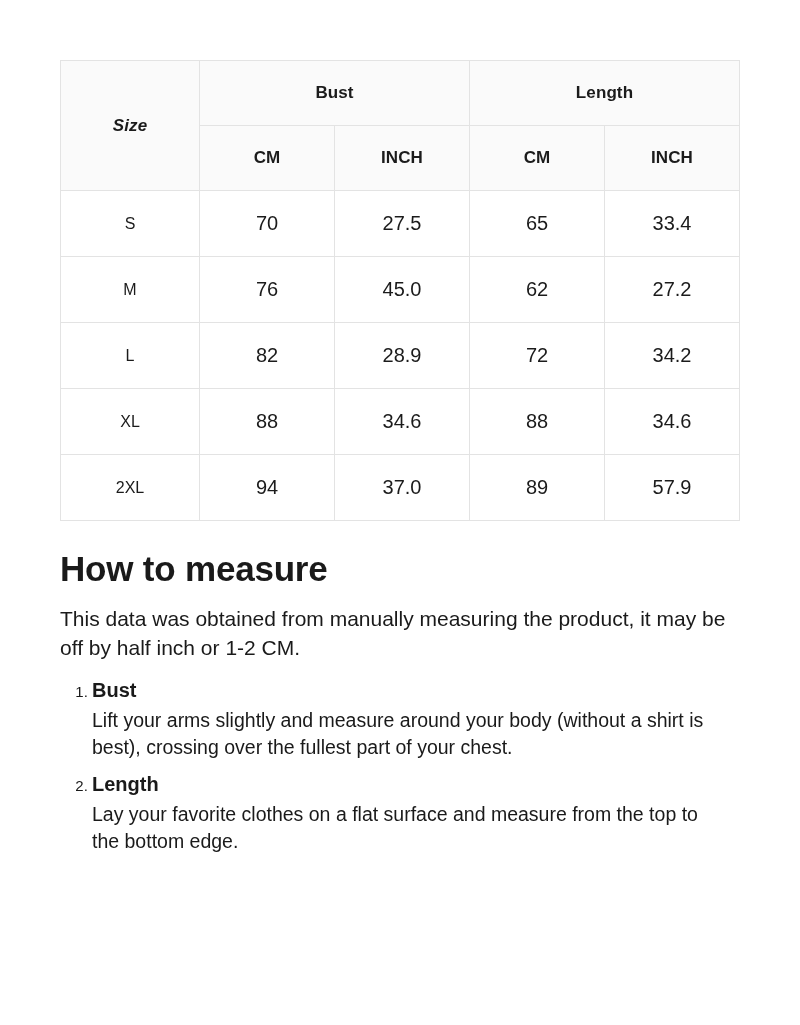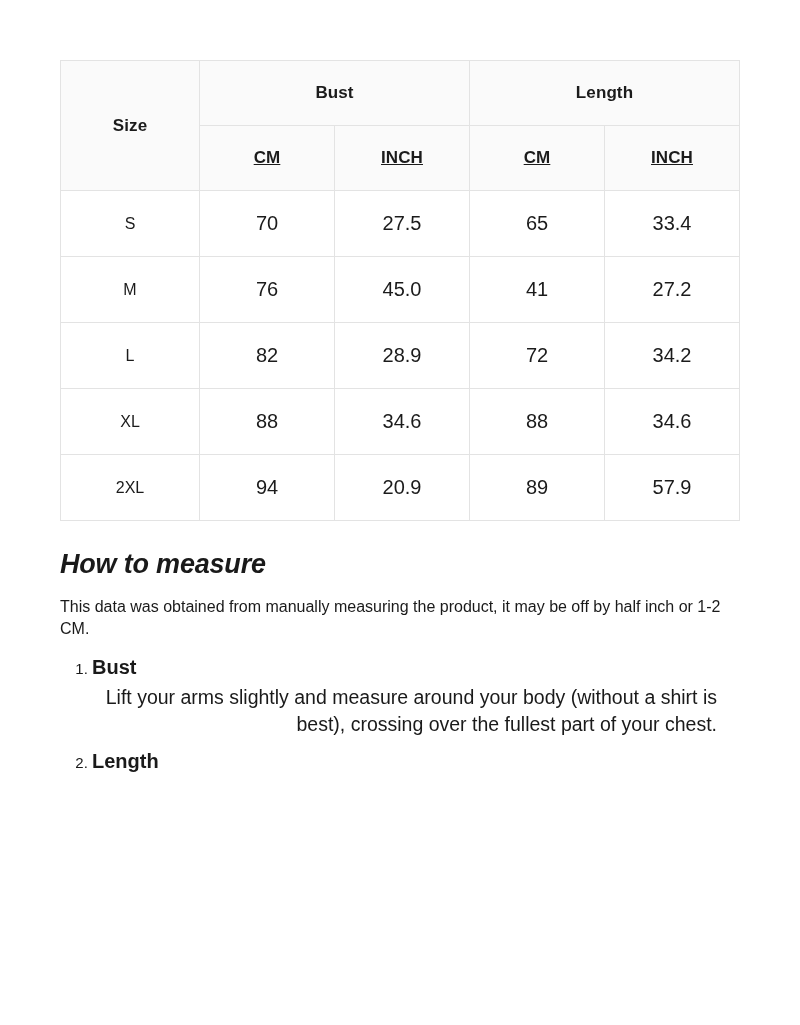--- a/index.html
+++ b/index.html
@@ -39,51 +39,50 @@
   table.size-table thead th {
     background: #fafafa;
     font-size: 17px;
     font-weight: bold;
     letter-spacing: .1px;
   }
   th.size-head {
     width: 136px;
     height: 126px;
     vertical-align: middle;
+    font-style: italic;
   }
   th.group-head {
     height: 62px;
     vertical-align: middle;
   }
   th.unit-head {
     height: 62px;
     vertical-align: middle;
     width: 136px;
-    text-decoration: underline;
   }
   table.size-table tbody td {
     height: 63px;
     font-size: 20px;
     vertical-align: middle;
     background: #ffffff;
   }
   table.size-table tbody td.size-cell {
     font-size: 16px;
   }
 
   
   h2.section-title {
-    font-size: 27px;
+    font-size: 35px;
     font-weight: bold;
     margin: 28px 0 16px 0;
     letter-spacing: -0.2px;
-    font-style: italic;
   }
   p.intro {
-    font-size: 16px;
+    font-size: 21px;
     line-height: 1.38;
     margin: 0 0 14px 0;
     max-width: 690px;
   }
   ol.measure-list {
     margin: 14px 0 0 0;
     padding-left: 32px;
     font-size: 14px;
   }
   ol.measure-list > li {
@@ -99,21 +98,20 @@
     display: block;
     margin-bottom: 4px;
     line-height: 1.3;
   }
   .item-body {
     font-size: 19.5px;
     line-height: 1.38;
     display: block;
     margin-bottom: 10px;
     max-width: 625px;
-    text-align: right;
   }
 </style>
 </head>
 <body>
 
 <div class="page">
 
   <table class="size-table">
     <thead>
       <tr>
@@ -133,54 +131,55 @@
         <td class="size-cell">S</td>
         <td>70</td>
         <td>27.5</td>
         <td>65</td>
         <td>33.4</td>
       </tr>
       <tr>
         <td class="size-cell">M</td>
         <td>76</td>
         <td>45.0</td>
-        <td>41</td>
+        <td>62</td>
         <td>27.2</td>
       </tr>
       <tr>
         <td class="size-cell">L</td>
         <td>82</td>
         <td>28.9</td>
         <td>72</td>
         <td>34.2</td>
       </tr>
       <tr>
         <td class="size-cell">XL</td>
         <td>88</td>
         <td>34.6</td>
         <td>88</td>
         <td>34.6</td>
       </tr>
       <tr>
         <td class="size-cell">2XL</td>
         <td>94</td>
-        <td>20.9</td>
+        <td>37.0</td>
         <td>89</td>
         <td>57.9</td>
       </tr>
     </tbody>
   </table>
 
   <h2 class="section-title">How to measure</h2>
 
   <p class="intro">This data was obtained from manually measuring the product, it may be off by half inch or 1-2 CM.</p>
 
   <ol class="measure-list">
     <li>
       <span class="item-title">Bust</span>
       <span class="item-body">Lift your arms slightly and measure around your body (without a shirt is best), crossing over the fullest part of your chest.</span>
     </li>
     <li>
       <span class="item-title">Length</span>
+      <span class="item-body">Lay your favorite clothes on a flat surface and measure from the top to the bottom edge.</span>
     </li>
   </ol>
 
 </div>
 
 </body></html>

